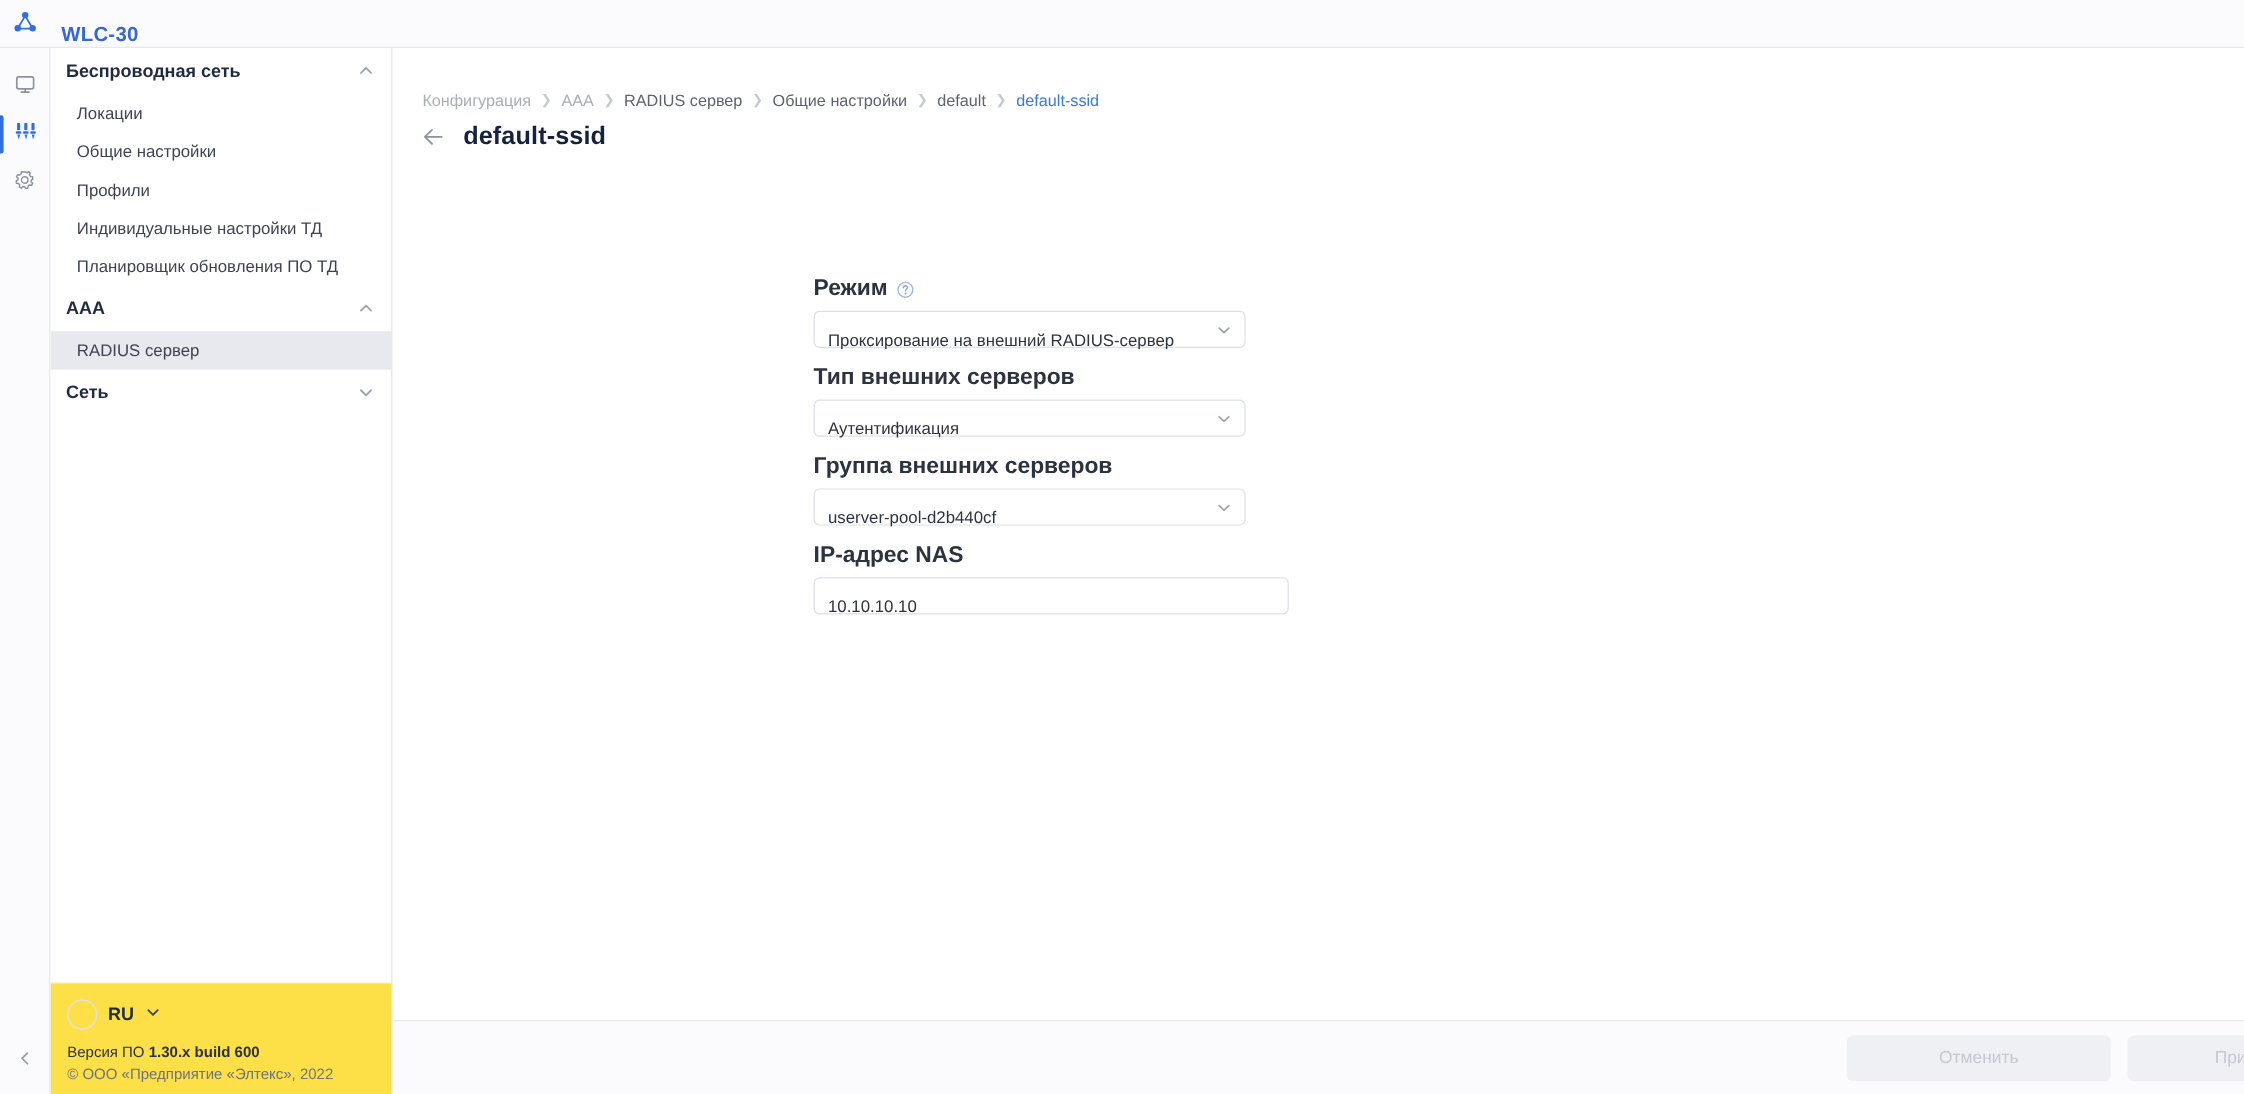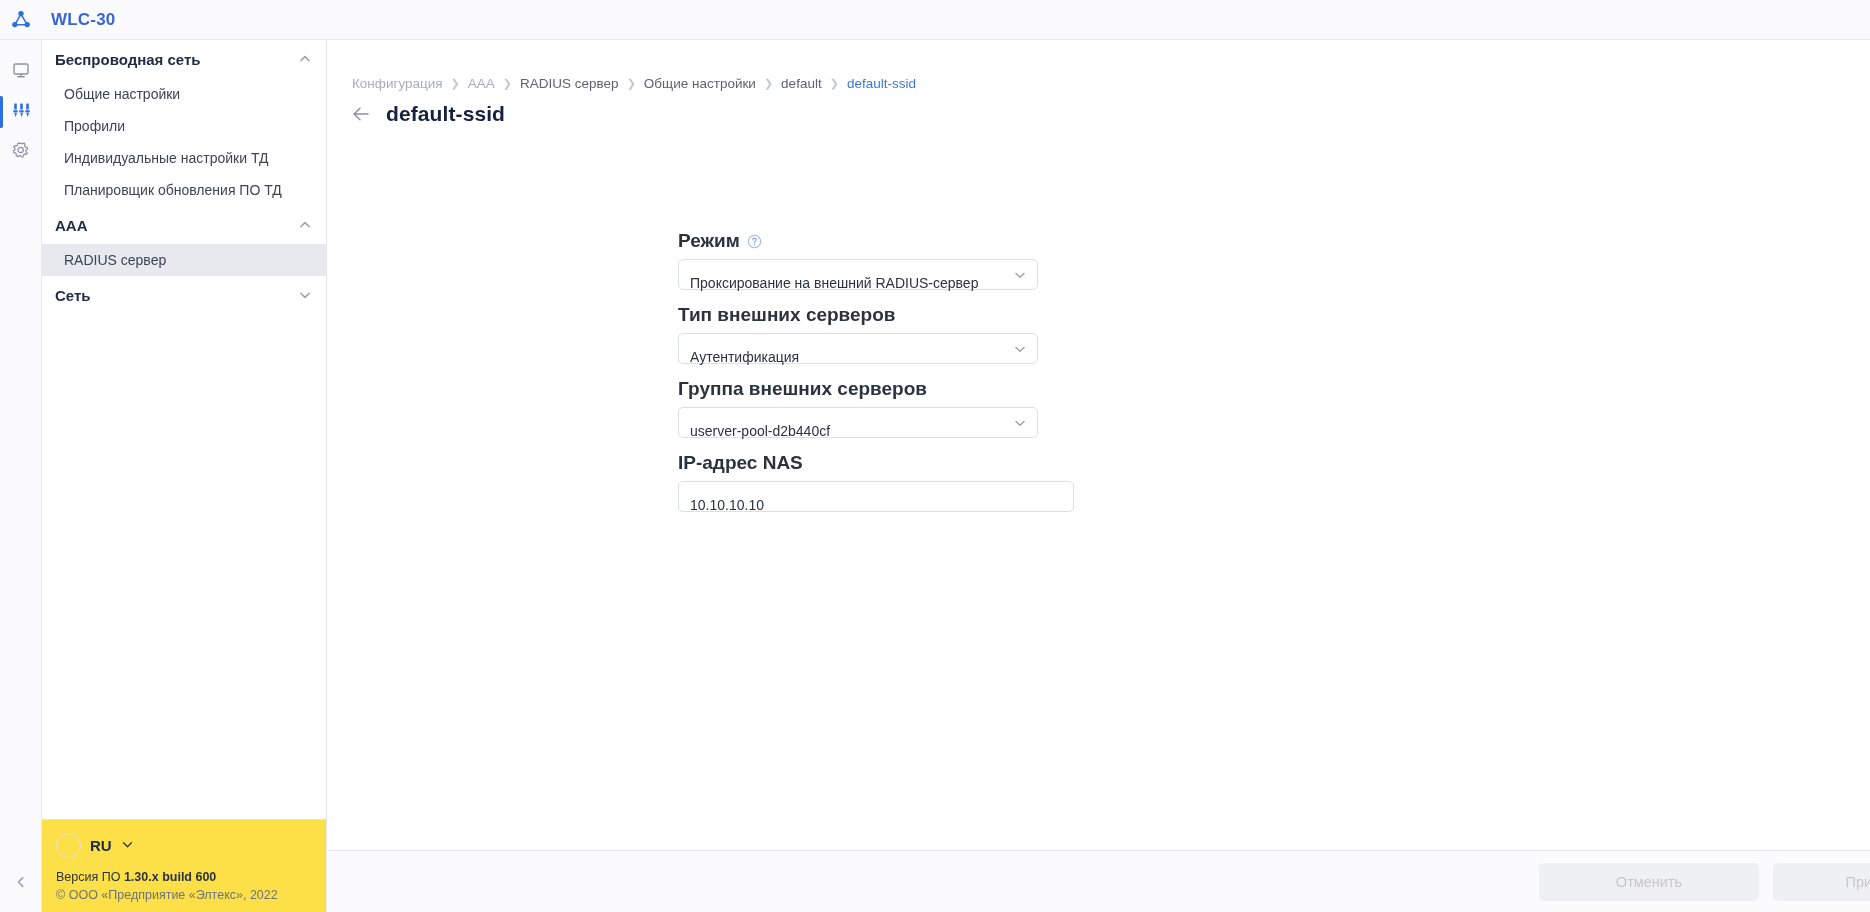--- a/index.html
+++ b/index.html
@@ -13,21 +13,21 @@
   }
 
   
   .topbar {
     position: absolute;
     top: 0; left: 0;
     width: 1870px; height: 40px;
     background: #fbfbfd;
     border-bottom: 1px solid #e6e8ee;
     display: flex;
-    align-items: center;
+    align-items: flex-end;
     z-index: 10;
   }
   .brand-logo {
     width: 42px; height: 40px;
     display: flex; align-items: center; justify-content: center;
   }
   .brand-title {
     font-size: 17px;
     font-weight: bold;
     color: #3766d6;
@@ -335,20 +335,23 @@
 
     <div class="nav-group-header">
       <span class="gtitle">Беспроводная сеть</span>
       <span class="chev">
         <svg width="14" height="14" viewBox="0 0 14 14">
           <path d="M2.8 8.8 L7 4.6 L11.2 8.8" stroke="#9aa1ad" stroke-width="1.5" fill="none" stroke-linecap="round" stroke-linejoin="round"></path>
         </svg>
       </span>
     </div>
     <div class="nav-item">
+      <span>Локации</span>
+    </div>
+    <div class="nav-item">
       <span>Общие настройки</span>
     </div>
     <div class="nav-item">
       <span>Профили</span>
     </div>
     <div class="nav-item">
       <span>Индивидуальные настройки ТД</span>
     </div>
     <div class="nav-item">
       <span>Планировщик обновления ПО ТД</span>

